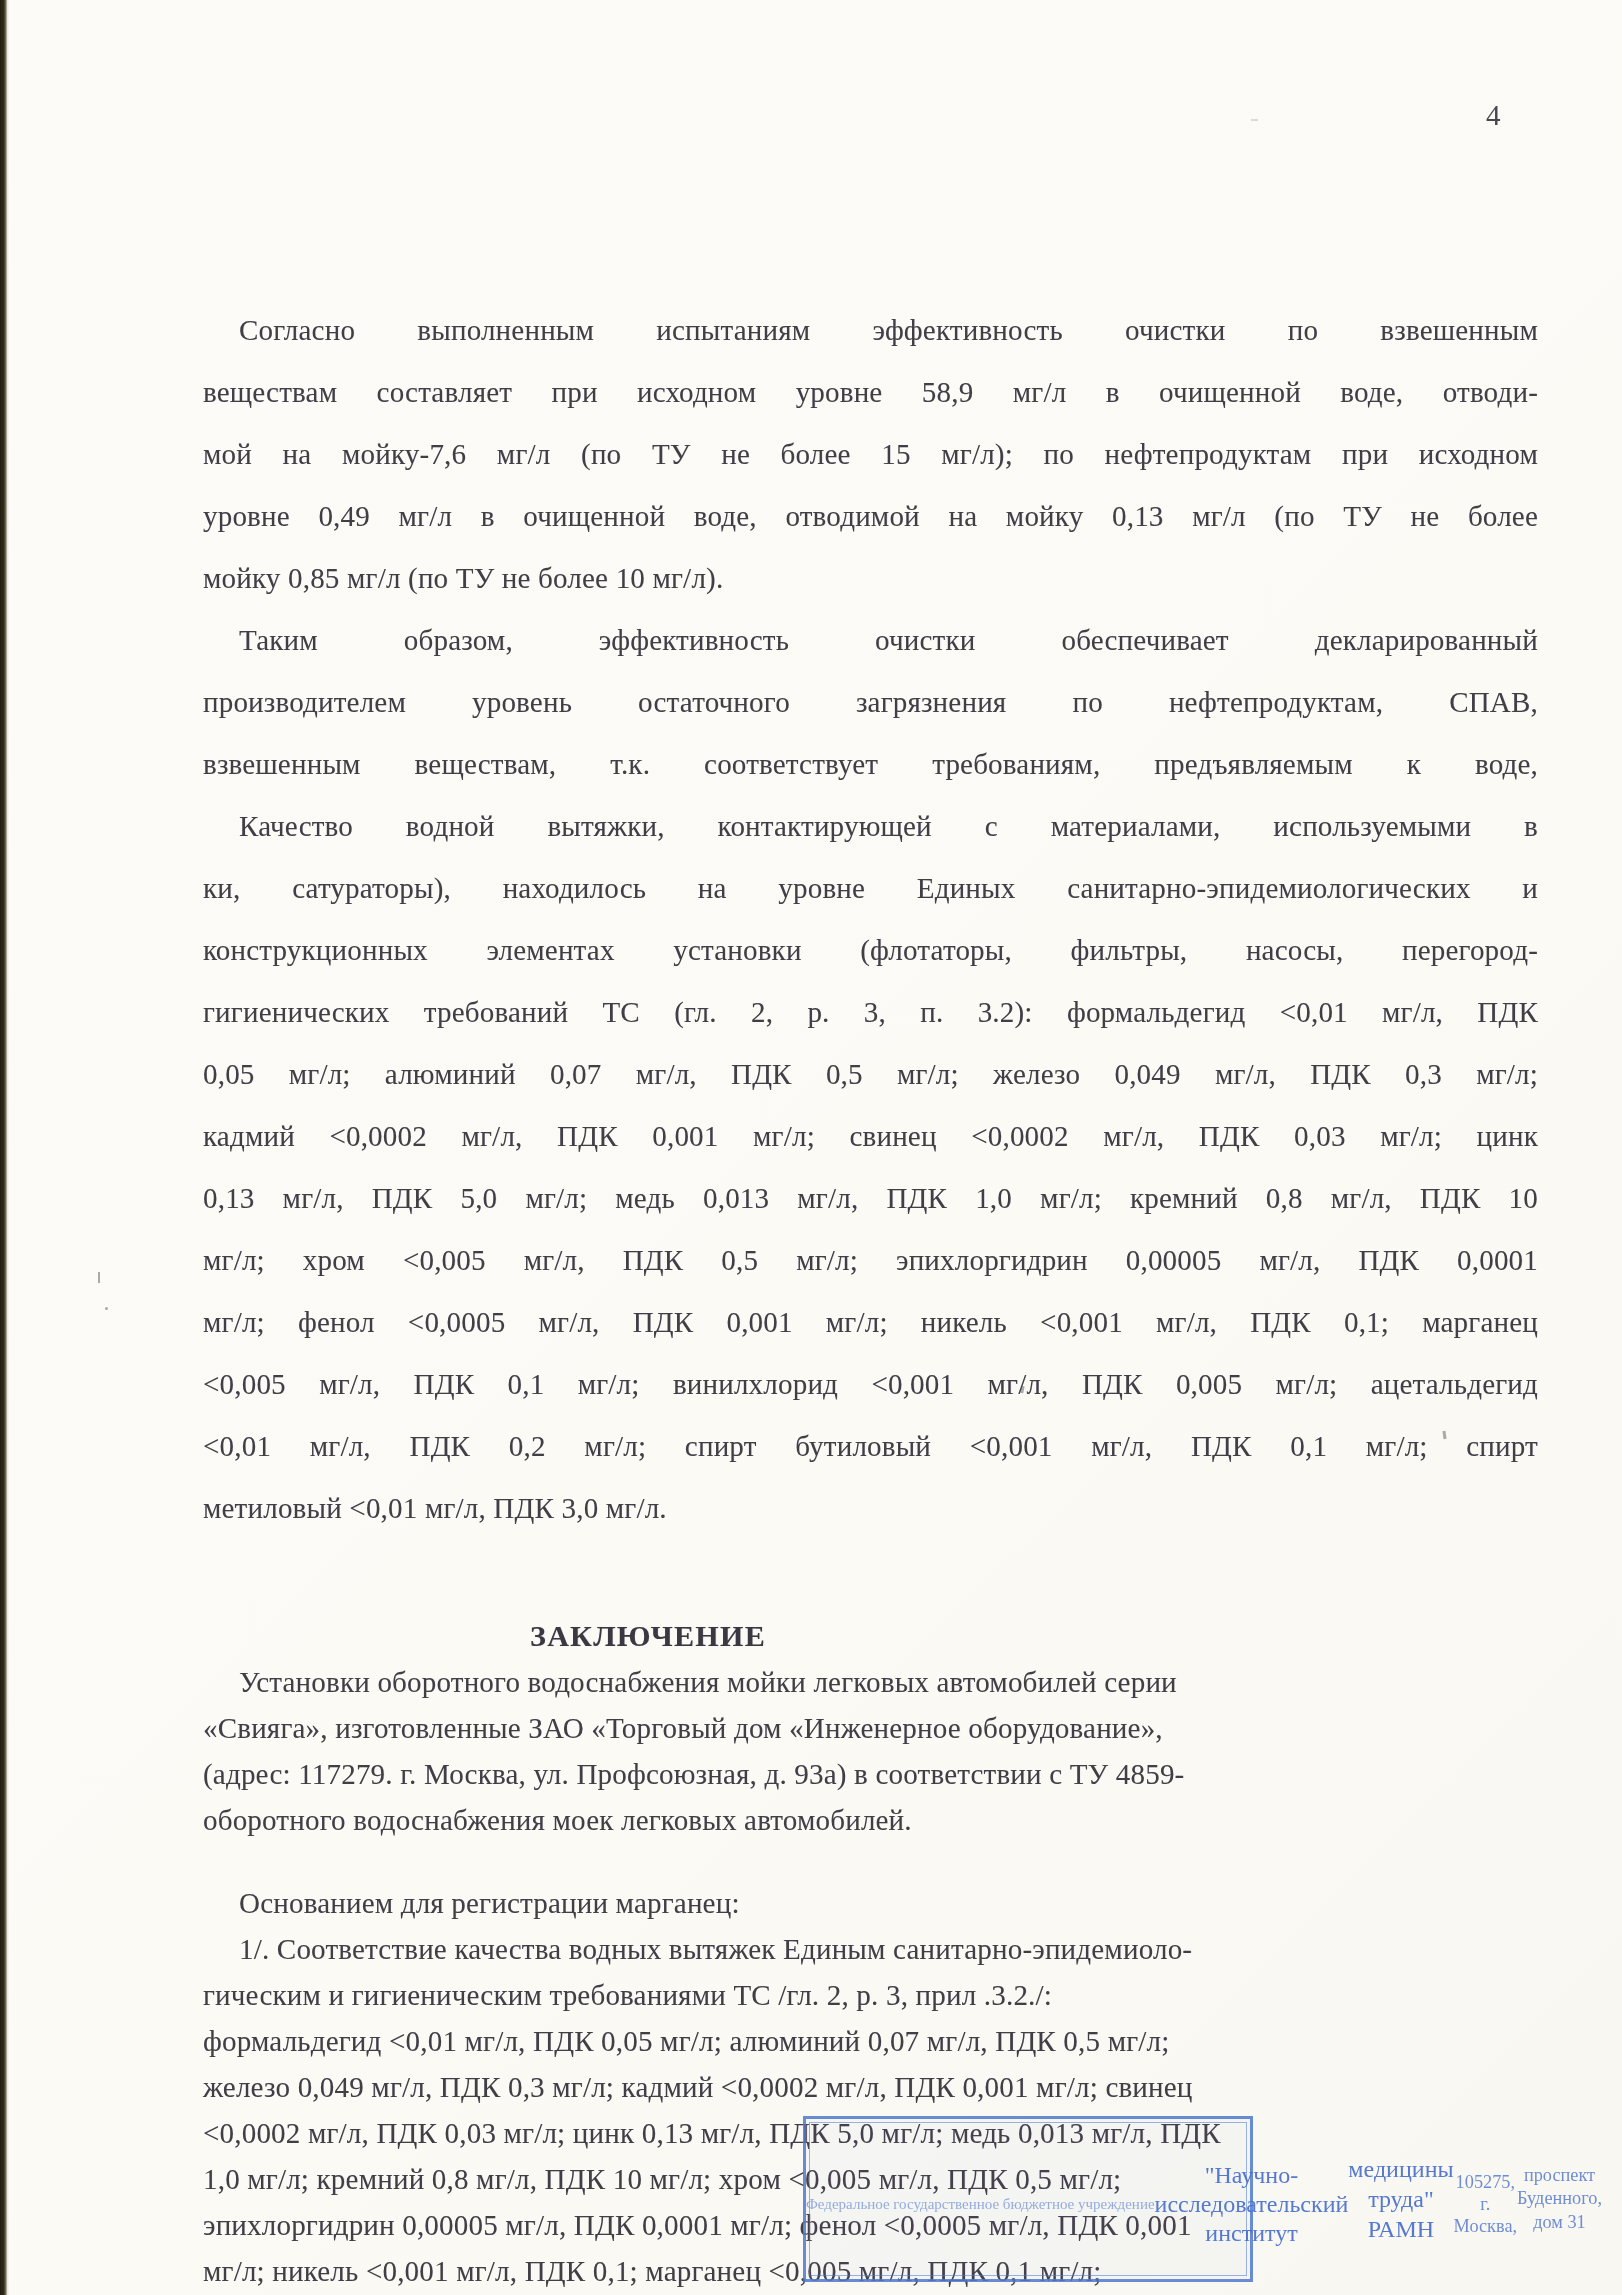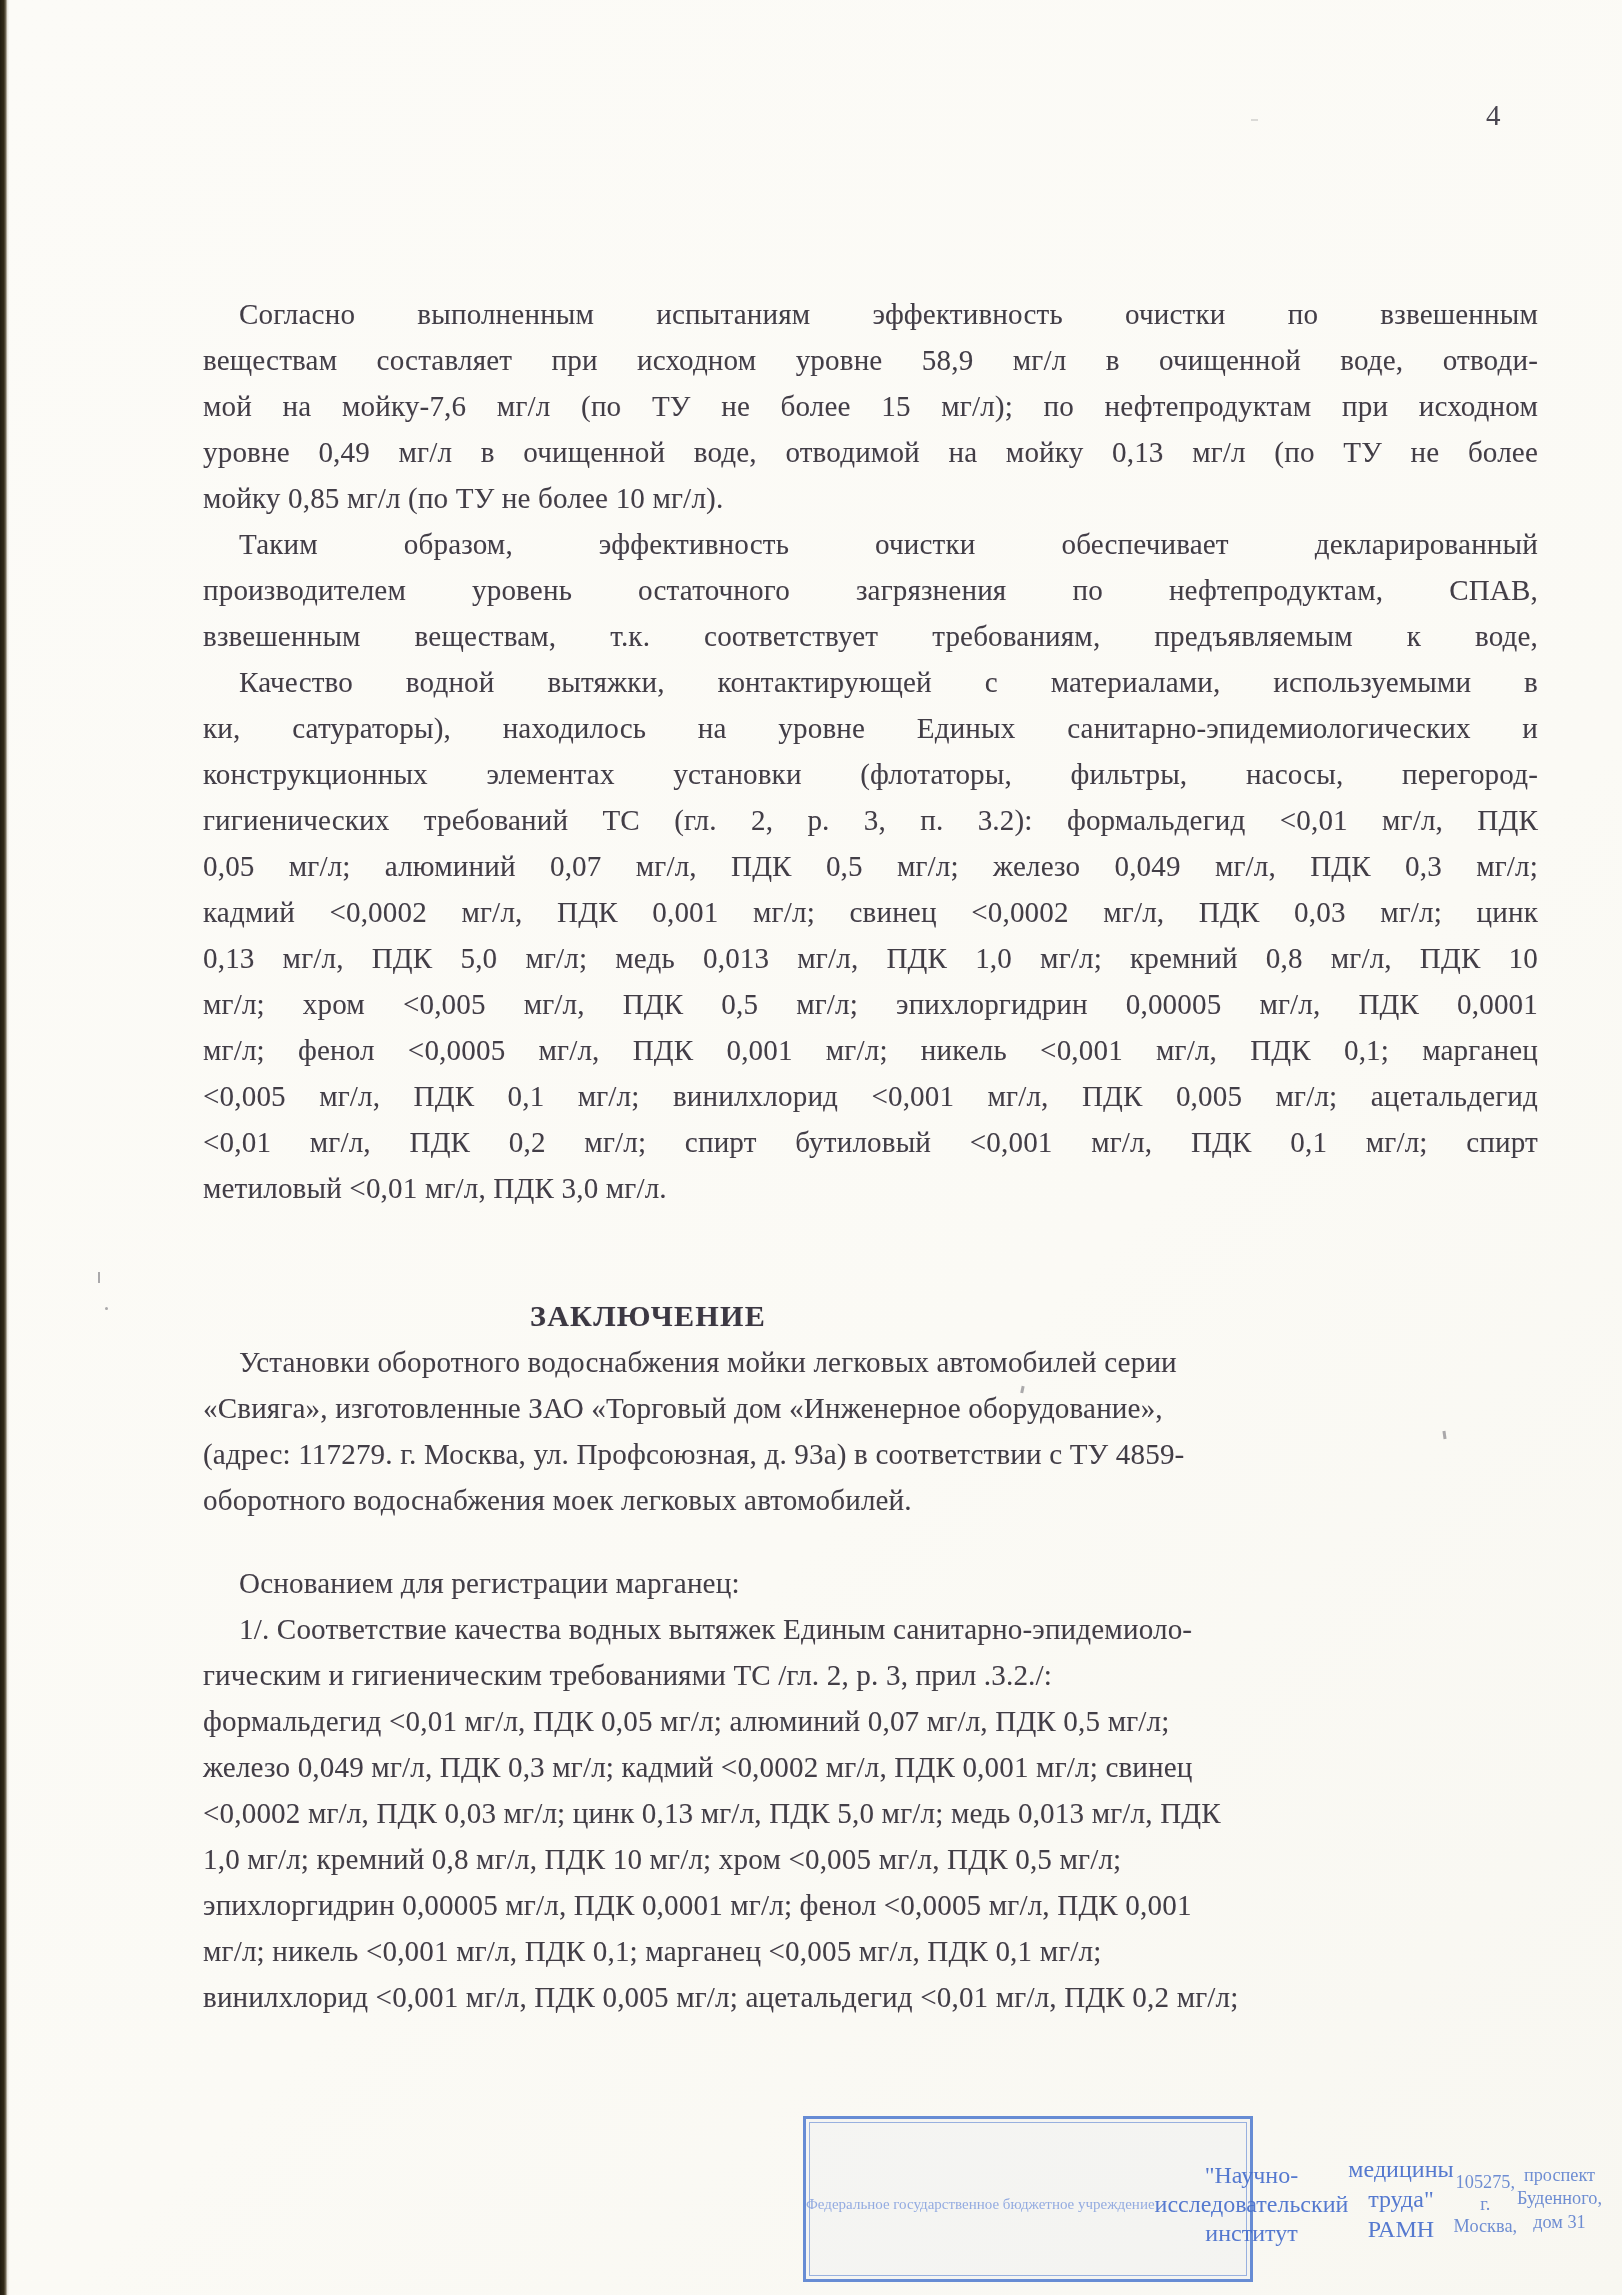--- a/index.html
+++ b/index.html
@@ -21,21 +21,21 @@
   }
   .content{
     position:absolute;top:291px;left:203px;width:1335px;
   }
   .para{display:block;}
   .tline{
     height:46px;line-height:46px;font-size:29px;letter-spacing:0.2px;
     text-shadow:0.3px 0.3px 0.5px rgba(110,85,130,0.25);
   }
   .para.nowrapped .tline{white-space:nowrap;}
-  .para.justify .tline{text-align:justify;text-align-last:justify;}
+  .para.justify .tline{text-align:justify;text-align-last:justify;margin-top:16px;}
   .para.justify .tline.last{text-align:left;text-align-last:left;}
   .para .tline.first{text-indent:36px;}
   .heading{
     margin-top:82px;margin-left:327px;
     height:46px;line-height:46px;font-size:30px;font-weight:bold;
     letter-spacing:1.3px;color:#3c3842;
     text-shadow:0.3px 0.3px 0.7px rgba(90,80,110,0.35);
   }
   .gap-before{margin-top:37px;}
   .stamp{

